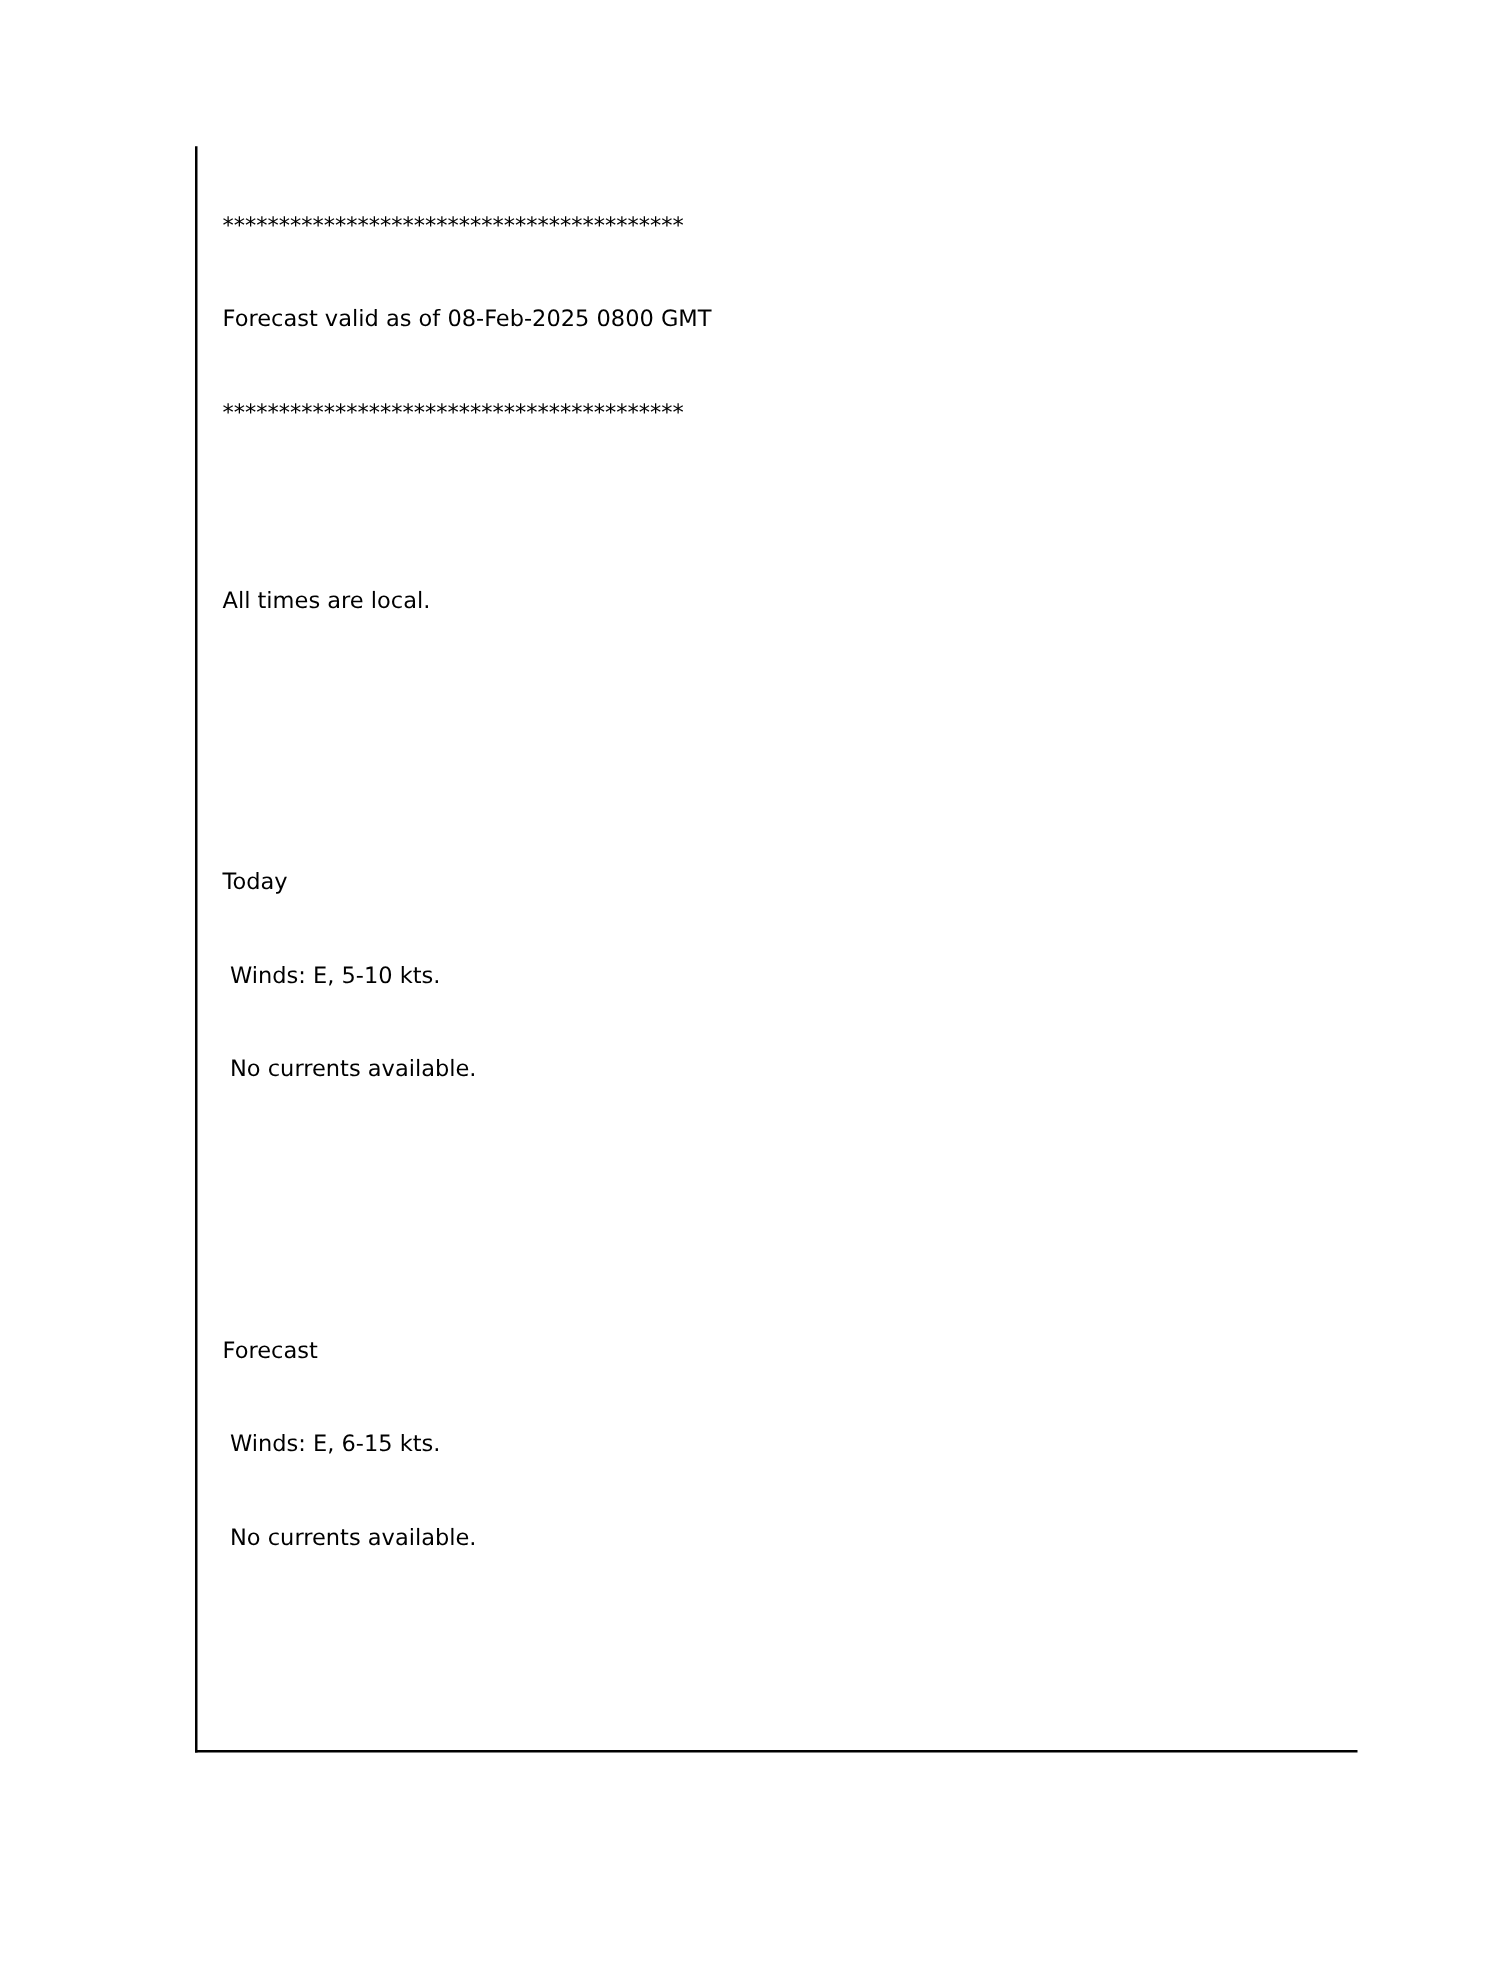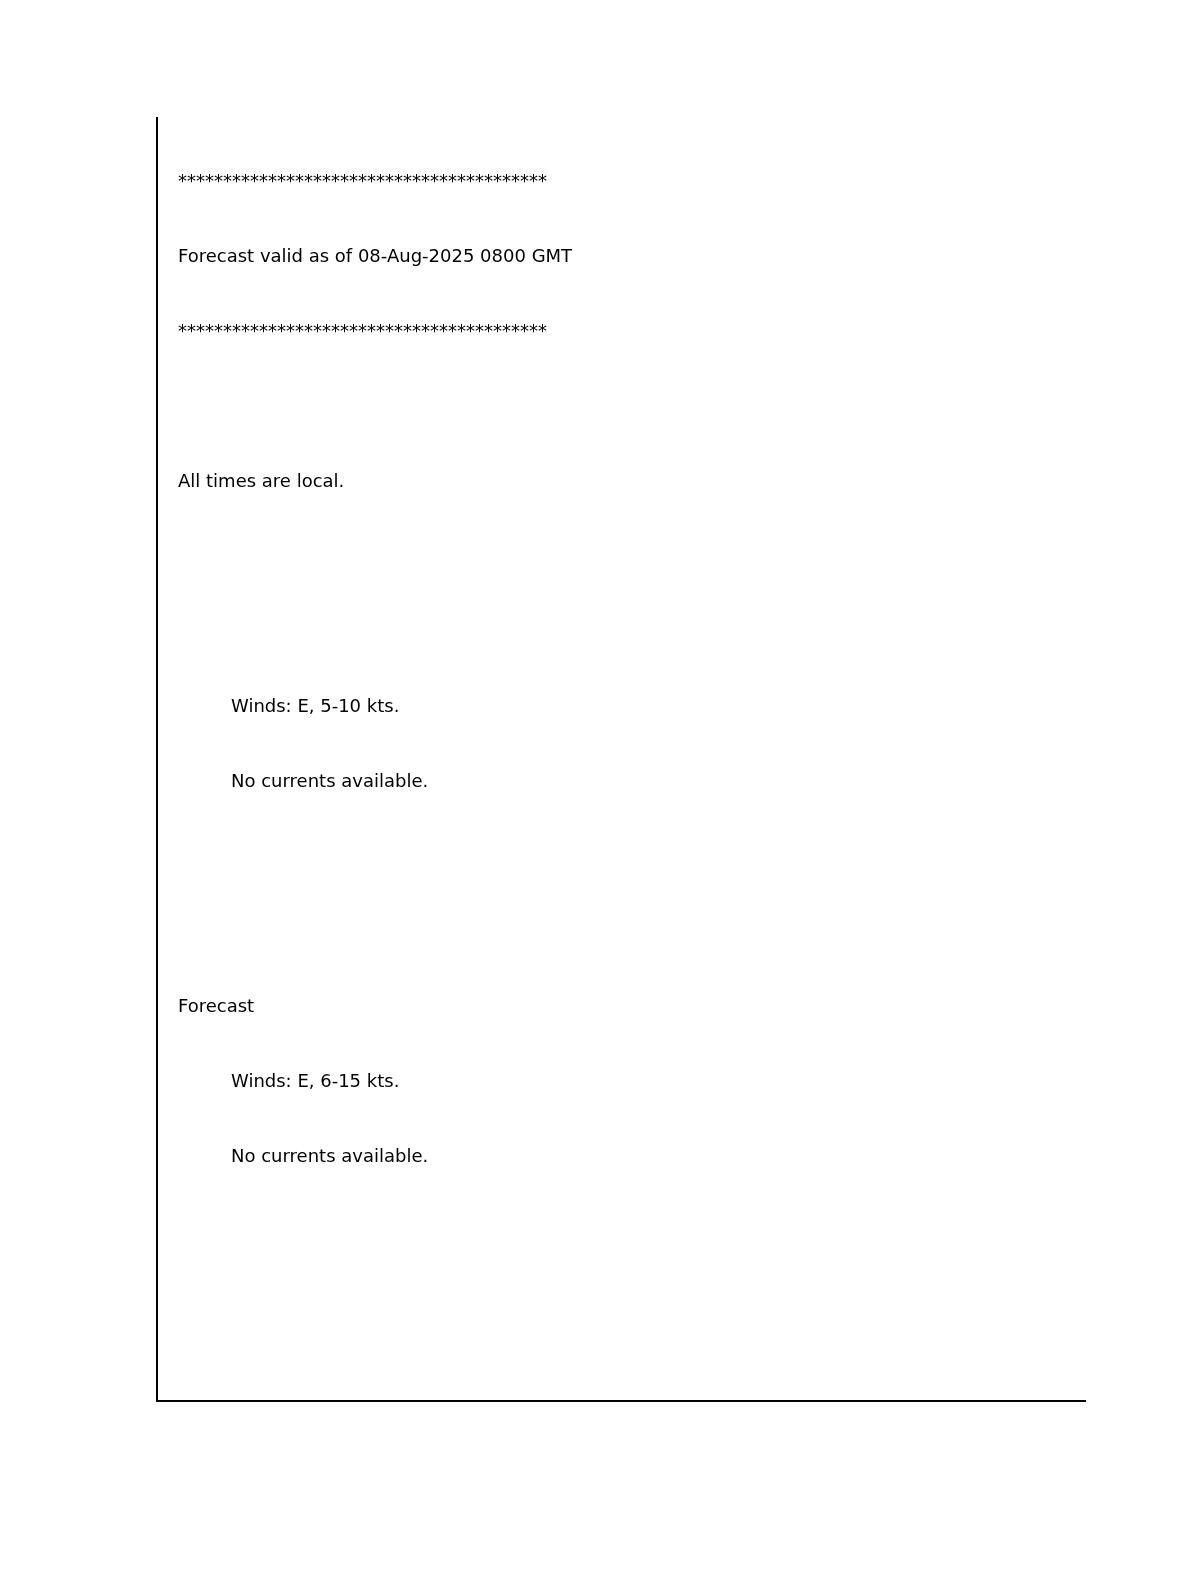--- a/index.html
+++ b/index.html
@@ -38,37 +38,37 @@
     height: 25px;
   }
   .blank {
     height: 25px;
   }
   .section {
     margin-bottom: 25px;
   }
   .detail {
     padding-left: 6px;
-    margin-left: 47px;
   }
 </style>
 </head>
 <body>
 
 <div class="page-frame"></div>
 
 <div class="forecast-text">
   <div class="line">*****************************************</div>
-  <div class="line">Forecast valid as of 08-Aug-2025 0800 GMT</div>
+  <div class="line">Forecast valid as of 08-Feb-2025 0800 GMT</div>
   <div class="line">*****************************************</div>
   <div class="blank"></div>
   <div class="line">All times are local.</div>
   <div class="blank"></div>
 
   <div class="section">
+    <div class="line">Today</div>
     <div class="line detail">Winds: E, 5-10 kts.</div>
     <div class="line detail">No currents available.</div>
   </div>
 
   <div class="section">
     <div class="line">Forecast</div>
     <div class="line detail">Winds: E, 6-15 kts.</div>
     <div class="line detail">No currents available.</div>
   </div>
 

